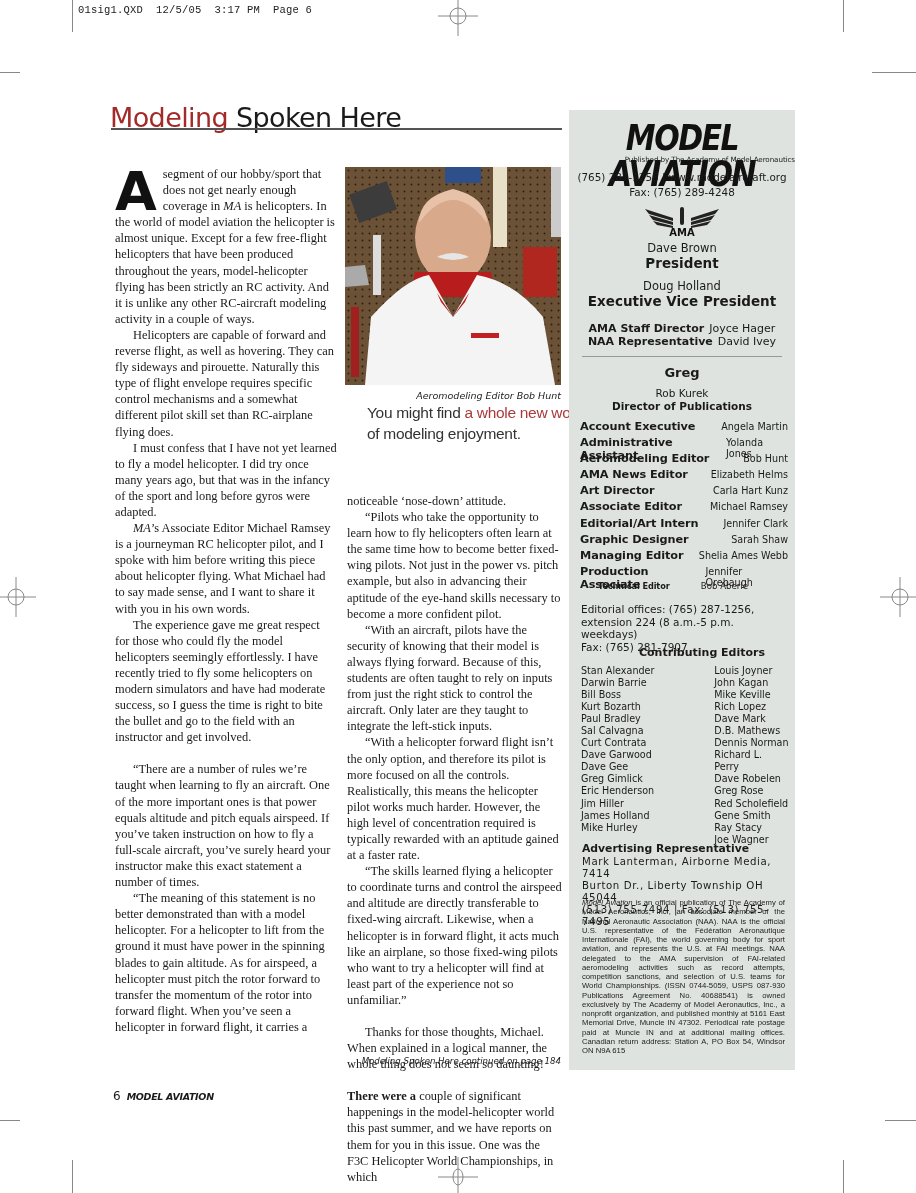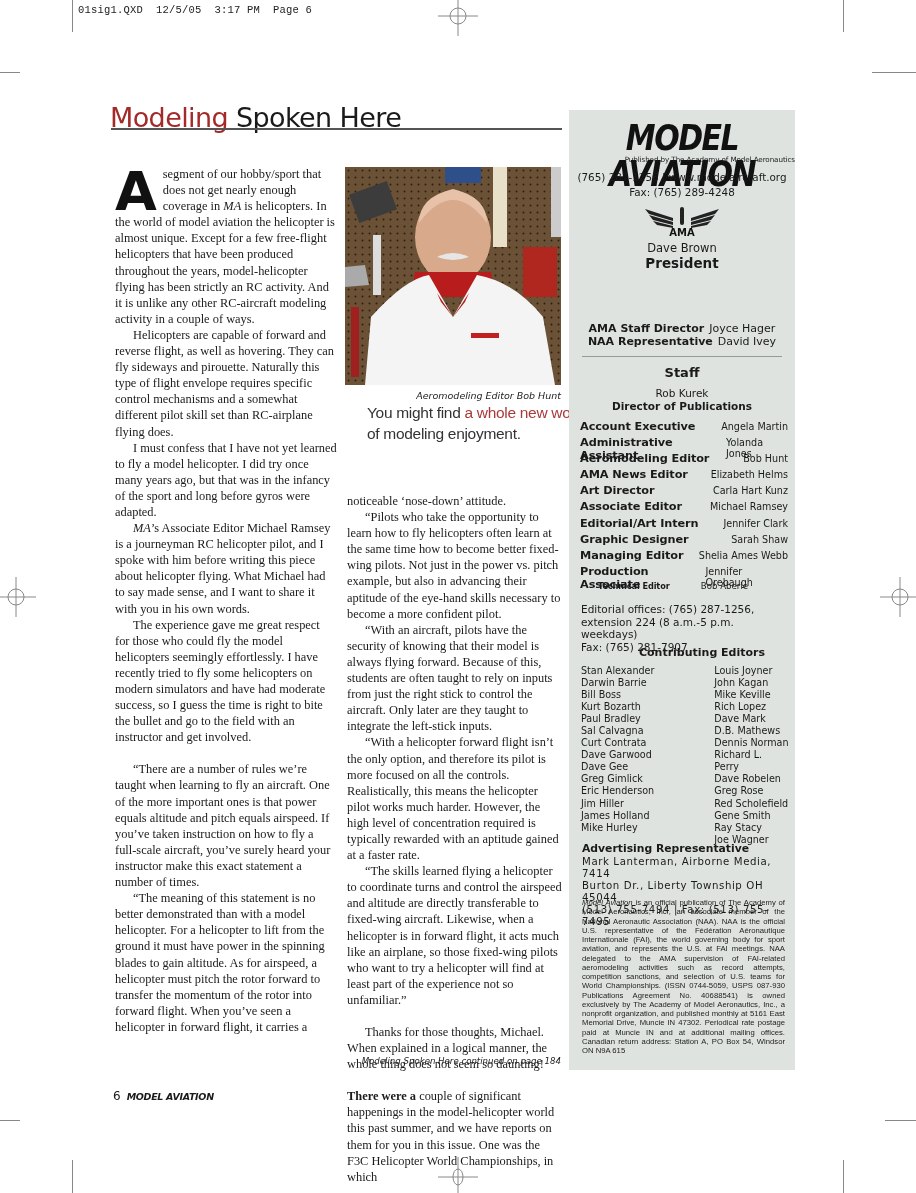--- a/index.html
+++ b/index.html
@@ -181,24 +181,28 @@
   <svg class="ama-logo" viewBox="0 0 78 30">
     <path d="M2 3 L30 12 L30 15 L6 8 Z M6 9 L30 16 L30 19 L10 14 Z M10 15 L30 20 L30 22 L14 19 Z" fill="#222"></path>
     <path d="M76 3 L48 12 L48 15 L72 8 Z M72 9 L48 16 L48 19 L68 14 Z M68 15 L48 20 L48 22 L64 19 Z" fill="#222"></path>
     <rect x="37" y="1" width="4" height="18" rx="2" fill="#222"></rect>
     <text x="39" y="30" text-anchor="middle" font-family="DejaVu Sans, sans-serif" font-weight="bold" font-size="10" fill="#111">AMA</text>
   </svg>
   <div class="officer" style="top:132px;">
     <div class="name">Dave Brown</div>
     <div class="title">President</div>
   </div>
+  <div class="officer" style="top:170px;">
+    <div class="name">Doug Holland</div>
+    <div class="title">Executive Vice President</div>
+  </div>
   <div class="dir-row" style="top:212px;"><b>AMA Staff Director</b><span>Joyce Hager</span></div>
   <div class="dir-row" style="top:225px;"><b>NAA Representative</b><span>David Ivey</span></div>
   <div class="mast-rule" style="top:246px;"></div>
-  <div class="staff-h" style="top:255px;">Staff</div>
+  <div class="staff-h" style="top:255px;">Greg</div>
   <div class="staff-dir" style="top:277px;">
     <span>Rob Kurek</span>
     <b>Director of Publications</b>
   </div>
   <div class="staff-list" style="top:310px;" id="staff-list">
       <div class="staff-row">
         <span class="role">Account Executive</span>
         <span class="who">Angela Martin</span>
       </div>
       <div class="staff-row">

